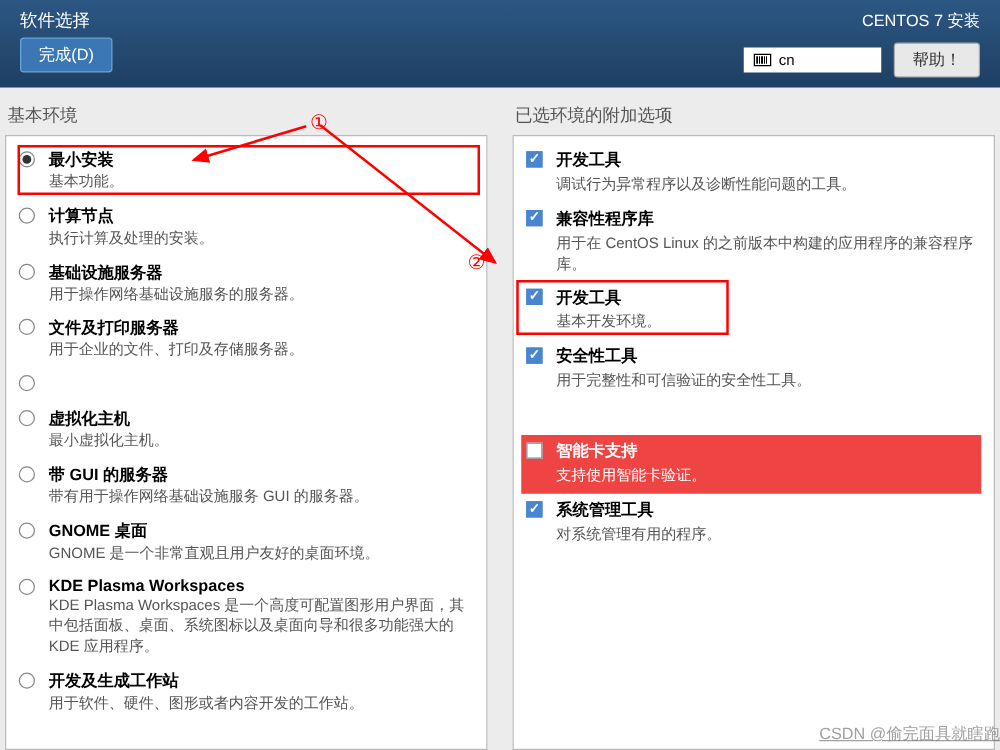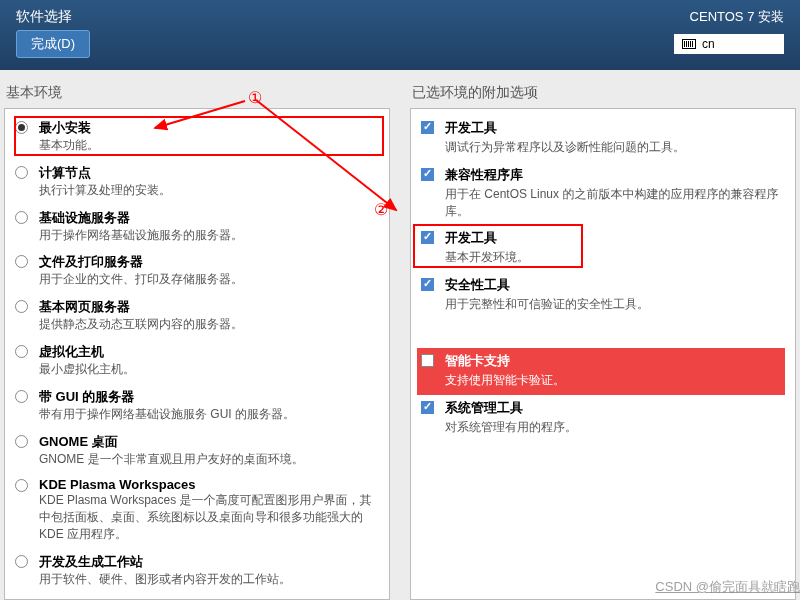--- a/index.html
+++ b/index.html
@@ -49,20 +49,21 @@
     <div class="page-title">软件选择</div>
     <button class="done-btn">完成(D)</button>
   </div>
   <div class="header-right">
     <div class="install-title">CENTOS 7 安装</div>
     <div class="header-controls">
       <div class="lang-box">
         <span class="kb-icon"></span>
         <span>cn</span>
       </div>
+      <button class="help-btn">帮助！</button>
     </div>
   </div>
 </div>
 
 <div class="content">
   <div class="panel">
     <div class="panel-title">基本环境</div>
     <div class="panel-body" id="left-body">
         <div class="env-item">
           <div class="ctrl"><span class="radio checked"></span></div>
@@ -87,24 +88,20 @@
         </div>
         <div class="env-item">
           <div class="ctrl"><span class="radio"></span></div>
           <div class="txt">
             <div class="ttl">文件及打印服务器</div>
             <div class="dsc">用于企业的文件、打印及存储服务器。</div>
           </div>
         </div>
         <div class="env-item">
           <div class="ctrl"><span class="radio"></span></div>
-          <div class="txt">
-            <div class="ttl">基本网页服务器</div>
-            <div class="dsc">提供静态及动态互联网内容的服务器。</div>
-          </div>
         </div>
         <div class="env-item">
           <div class="ctrl"><span class="radio"></span></div>
           <div class="txt">
             <div class="ttl">虚拟化主机</div>
             <div class="dsc">最小虚拟化主机。</div>
           </div>
         </div>
         <div class="env-item">
           <div class="ctrl"><span class="radio"></span></div>

